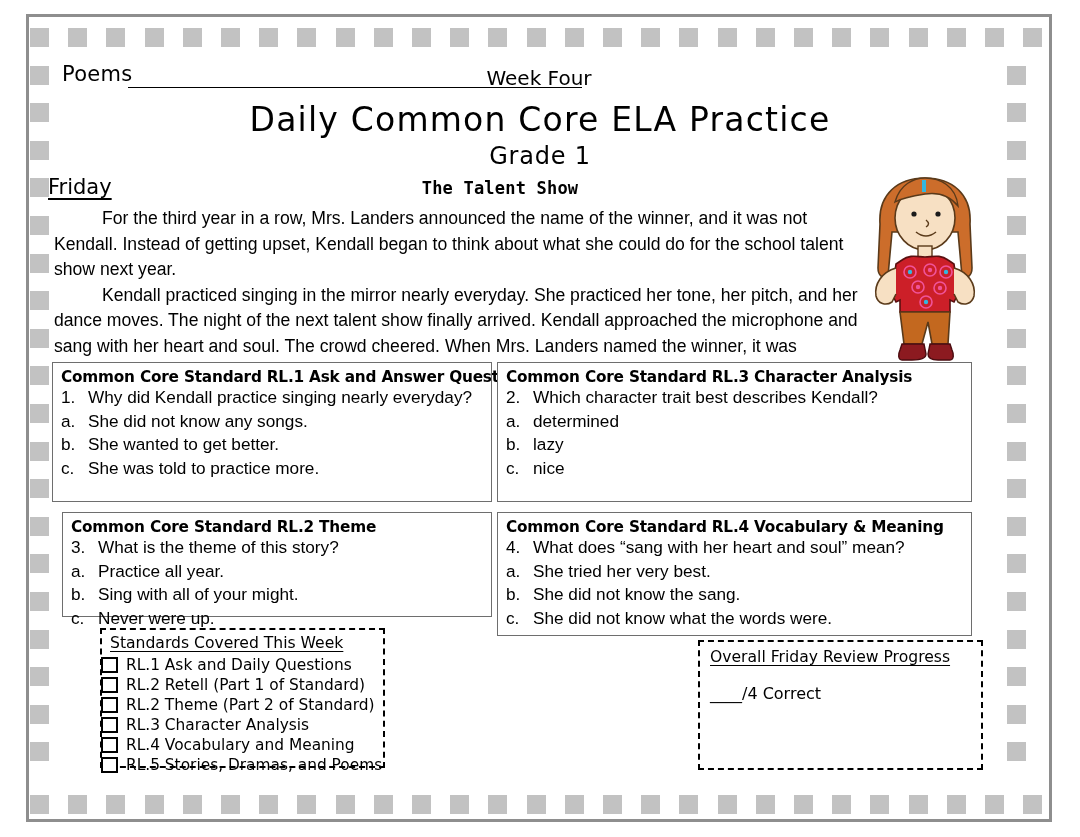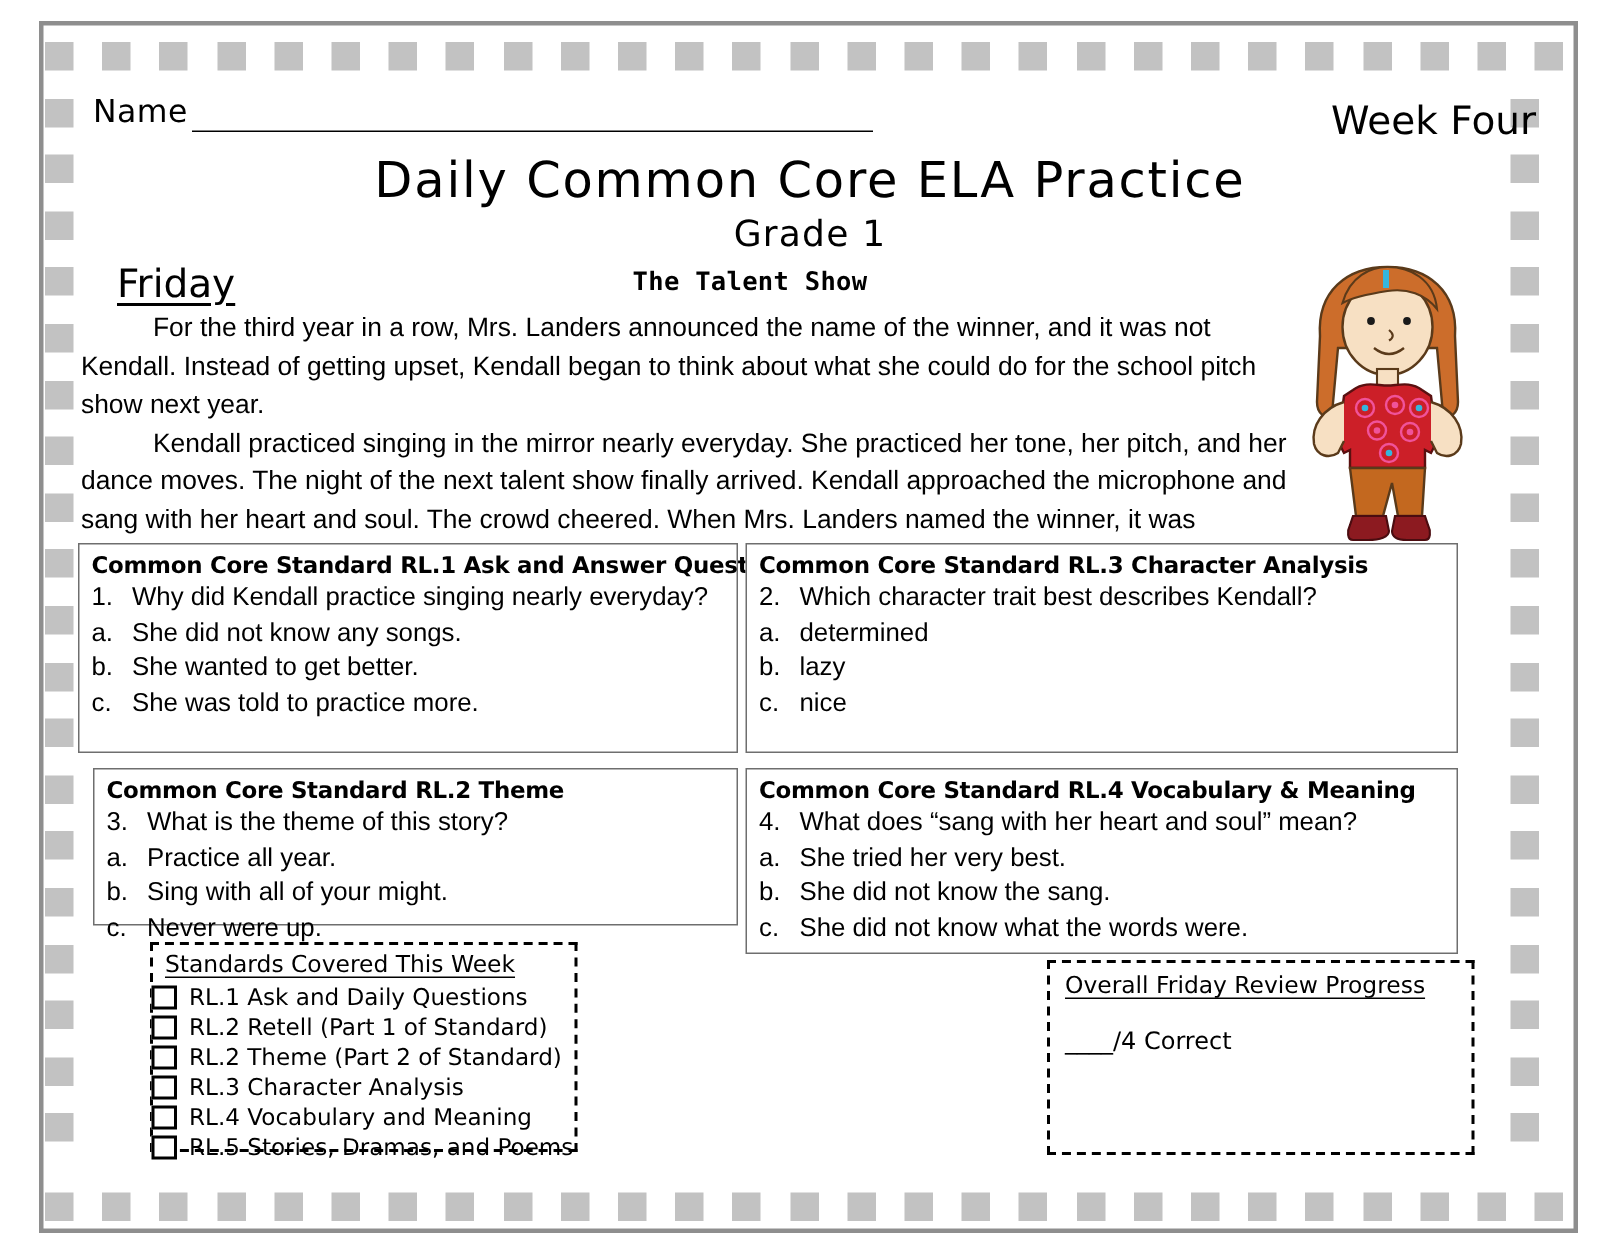--- a/index.html
+++ b/index.html
@@ -11,30 +11,30 @@
   .frame{position:absolute;left:26px;top:14px;width:1026px;height:808px;border:3px solid #8e8e8e;box-sizing:border-box;}
 
   
   .sq{position:absolute;width:19px;height:19px;background:#c2c2c2;}
 
   
   .name-row{position:absolute;left:62px;top:62px;width:470px;height:30px;}
   .name-label{position:absolute;left:0;top:0;font-family:"DejaVu Sans",sans-serif;font-size:21px;letter-spacing:.3px;}
   .name-line{position:absolute;left:66px;top:25px;width:454px;border-bottom:1.6px solid #000;}
 
-  .week{position:absolute;right:0;top:0;width:1026px;text-align:right;padding-right:56px;box-sizing:border-box;
-        font-family:"DejaVu Sans",sans-serif;font-size:26px;}
+  .week{position:absolute;right:0;top:0;width:1026px;text-align:center;padding-right:56px;box-sizing:border-box;
+        font-family:"DejaVu Sans",sans-serif;font-size:20px;}
   .week-wrap{position:absolute;left:0;top:66px;width:1080px;}
 
   .title{position:absolute;left:0;top:100px;width:1080px;text-align:center;
          font-family:"DejaVu Sans",sans-serif;font-size:33px;letter-spacing:1.2px;}
   .subtitle{position:absolute;left:0;top:142px;width:1080px;text-align:center;
             font-family:"DejaVu Sans",sans-serif;font-size:24px;letter-spacing:.8px;}
 
-  .day{position:absolute;left:78px;top:175px;font-family:"DejaVu Sans",sans-serif;font-size:26px;
+  .day{position:absolute;left:48px;top:175px;font-family:"DejaVu Sans",sans-serif;font-size:21px;
        text-decoration:underline;text-underline-offset:4px;}
   .story-title{position:absolute;left:0;top:178px;width:1000px;text-align:center;
                font-family:"DejaVu Sans Mono",monospace;font-size:17px;font-weight:bold;letter-spacing:.2px;}
 
   
   .passage{position:absolute;left:54px;top:206px;width:810px;font-size:17.6px;line-height:25.5px;
            font-family:"Liberation Sans",sans-serif;text-align:left;}
   .passage p{margin:0;text-indent:48px;}
 
   
@@ -166,36 +166,36 @@
       <div class="sq" style="left:1007px;top:629.6px"></div>
       <div class="sq" style="left:30px;top:667.2px"></div>
       <div class="sq" style="left:1007px;top:667.2px"></div>
       <div class="sq" style="left:30px;top:704.8000000000001px"></div>
       <div class="sq" style="left:1007px;top:704.8000000000001px"></div>
       <div class="sq" style="left:30px;top:742.4px"></div>
       <div class="sq" style="left:1007px;top:742.4px"></div>
     </div>
 
   <div class="name-row">
-    <span class="name-label">Name</span>
+    <span class="name-label">Poems</span>
     <div class="name-line"></div>
   </div>
 
   <div class="week-wrap">
     <div class="week">Week Four</div>
   </div>
 
   <div class="title">Daily Common Core ELA Practice</div>
   <div class="subtitle">Grade 1</div>
 
   <div class="day">Friday</div>
   <div class="story-title">The Talent Show</div>
 
   <div class="passage">
-    <p>For the third year in a row, Mrs. Landers announced the name of the winner, and it was not Kendall.  Instead of getting upset, Kendall began to think about what she could do for the school pitch show next year.</p>
+    <p>For the third year in a row, Mrs. Landers announced the name of the winner, and it was not Kendall.  Instead of getting upset, Kendall began to think about what she could do for the school talent show next year.</p>
     <p>Kendall practiced singing in the mirror nearly everyday.  She practiced her tone, her pitch, and her dance moves.  The night of the next talent show finally arrived.  Kendall approached the microphone and sang with her heart and soul.  The crowd cheered.  When Mrs. Landers named the winner, it was Kendall.</p>
   </div>
 
   <svg class="girl" viewBox="0 0 126 190">
 
     <path d="M18 52 C16 22 36 6 63 6 C90 6 110 22 108 52 L110 96 C110 104 104 108 100 104 L96 60 L30 60 L26 104 C22 108 16 104 16 96 Z" fill="#cc6d2b" stroke="#5a3a1a" stroke-width="1.6"></path>
 
     <ellipse cx="63" cy="46" rx="30" ry="32" fill="#f7e0c3" stroke="#5a3a1a" stroke-width="1.6"></ellipse>
 
     <path d="M33 30 C38 12 52 6 63 6 C78 6 94 14 96 34 C88 24 76 20 63 22 C50 24 40 26 33 30 Z" fill="#cc6d2b" stroke="#5a3a1a" stroke-width="1.4"></path>

